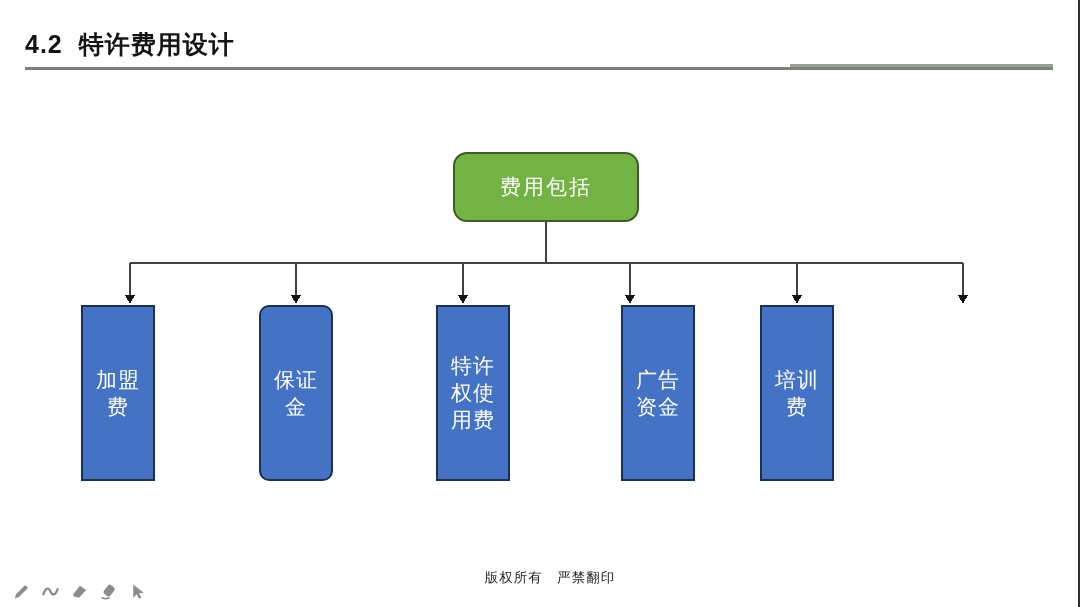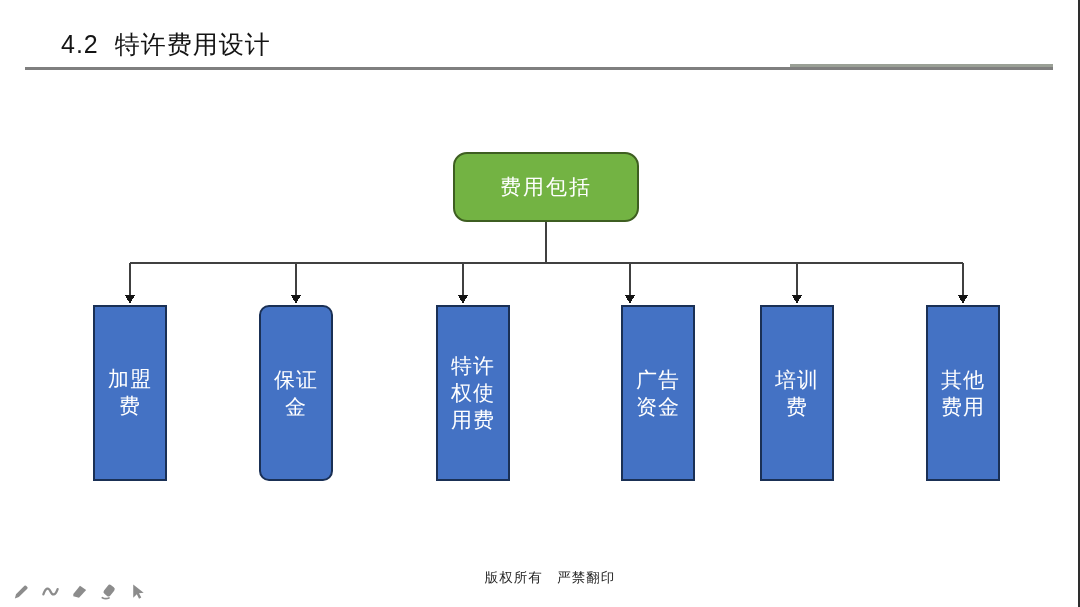--- a/index.html
+++ b/index.html
@@ -13,25 +13,24 @@
     background: #ffffff;
     overflow: hidden;
   }
 
   
   .page-title {
     position: absolute;
     left: 25px;
     top: 28px;
     font-size: 25px;
-    font-weight: 400;
+    font-weight: 700;
     color: #141414;
     letter-spacing: 1px;
     white-space: pre;
-    margin-left: 36px;
   }
   .title-rule {
     position: absolute;
     left: 25px;
     top: 67px;
     width: 1028px;
     height: 3px;
     background: #7f7f7f;
   }
   .title-rule-accent {
@@ -78,21 +77,21 @@
     display: flex;
     align-items: center;
     justify-content: center;
     text-align: center;
     color: #ffffff;
     font-size: 21px;
     line-height: 27px;
     white-space: pre-line;
     letter-spacing: 1px;
   }
-  .node-1 { left: 93px; font-family: Liberation Serif, serif; }
+  .node-1 { left: 81px; }
   .node-2 { left: 259px; border-radius: 10px; }
   .node-3 { left: 436px; font-family: Liberation Serif, serif; }
   .node-4 { left: 593px; margin-left: 28px; }
   .node-5 { left: 760px; }
   .node-6 { left: 926px; }
 
   
   .footer-copyright {
     position: absolute;
     left: 0; right: 0;
@@ -172,22 +171,20 @@
 费</div>
   <div class="child-node node-2">保证
 金</div>
   <div class="child-node node-3">特许
 权使
 用费</div>
   <div class="child-node node-4">广告
 资金</div>
   <div class="child-node node-5">培训
 费</div>
-  <div class="child-node node-6">其他
-费用</div>
 
   <div class="footer-copyright">版权所有　严禁翻印</div>
 
   <div class="annotation-toolbar">
     <button class="tool-btn" title="pen">
       <span>
         <svg width="19" height="19" viewBox="0 0 20 20">
           <path d="M3 17.4 L4.2 12.9 L13.1 4 A1.2 1.2 0 0 1 14.8 4 L16.1 5.3 A1.2 1.2 0 0 1 16.1 7 L7.2 15.9 Z" fill="#8c8c8c"></path>
         </svg>
       </span>

